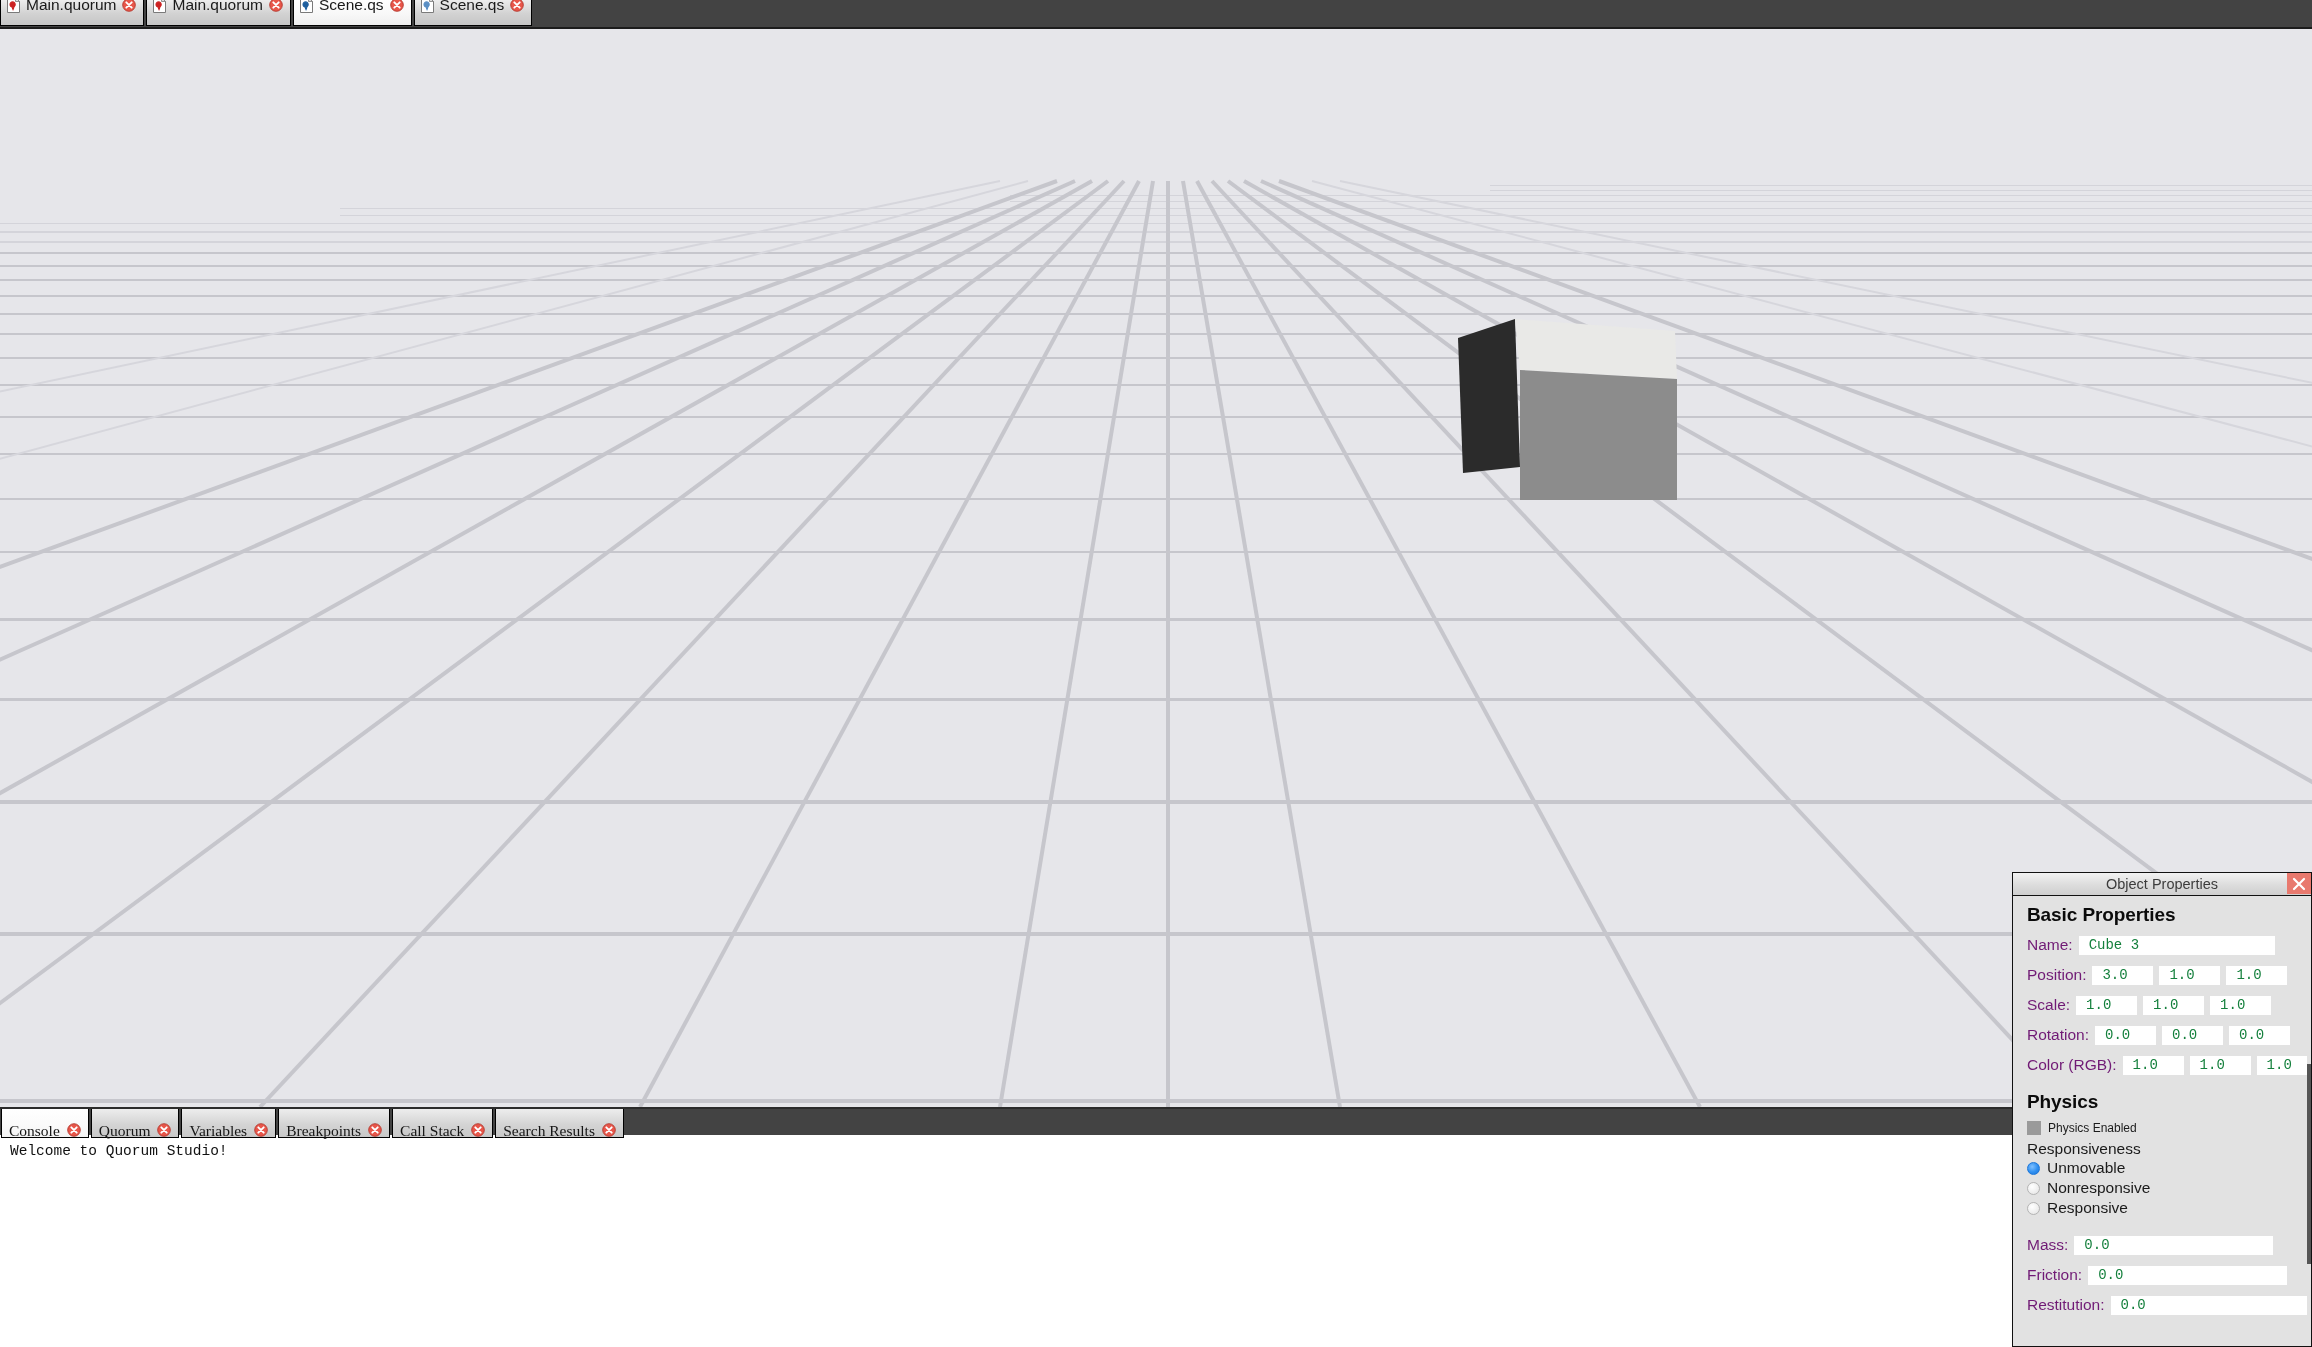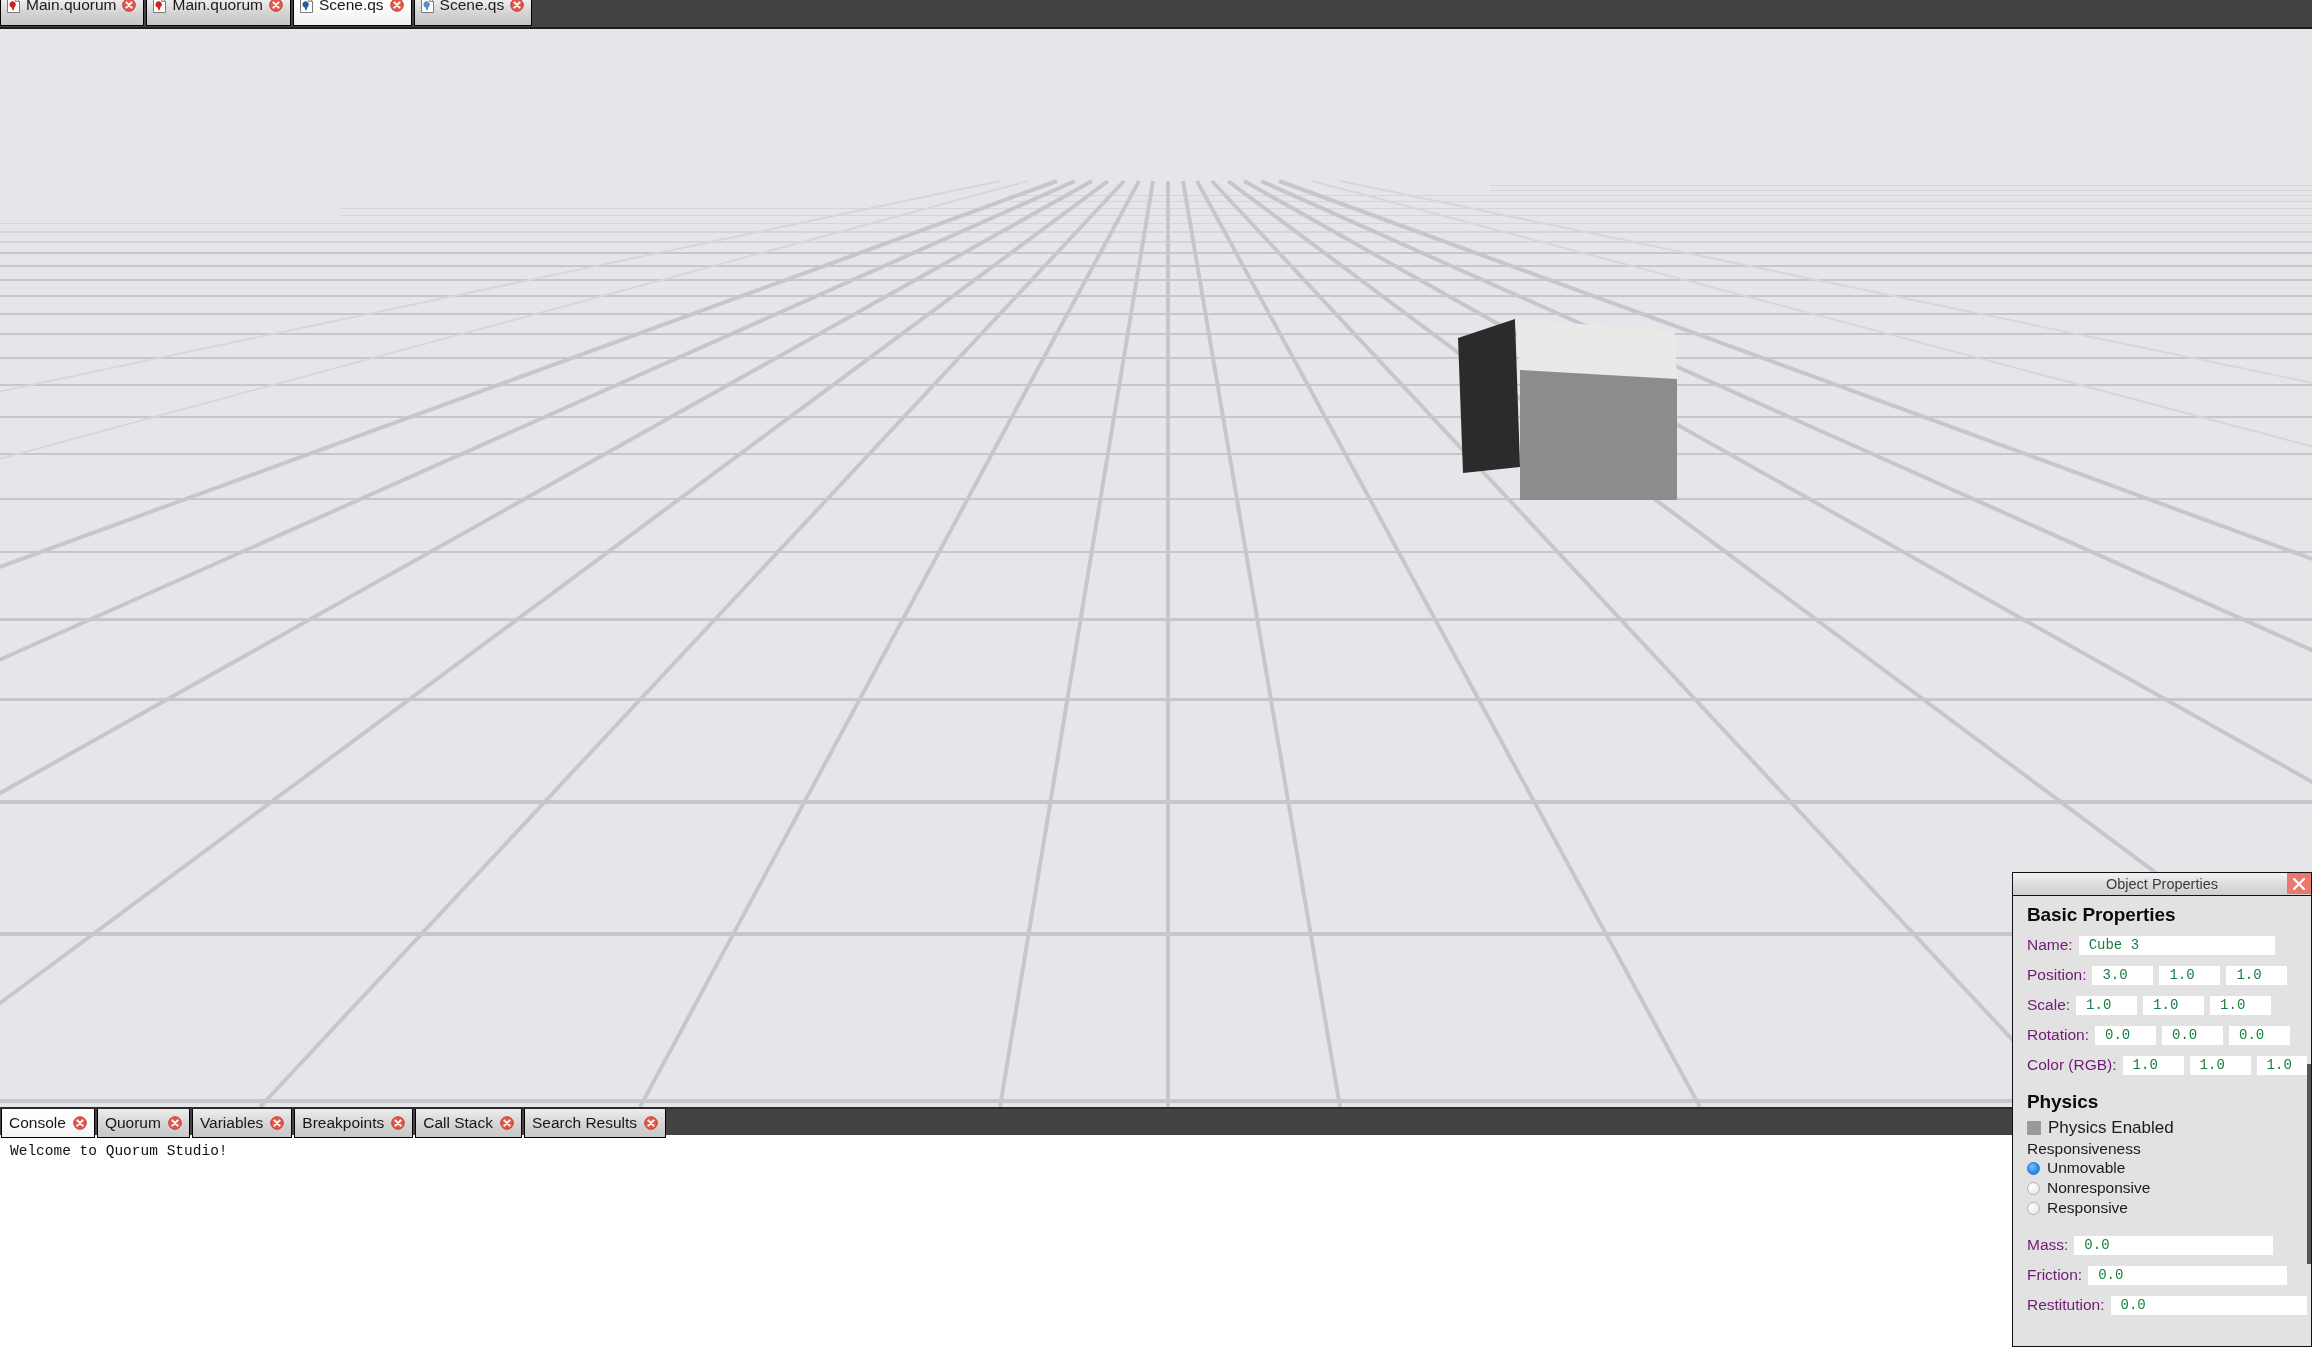--- a/index.html
+++ b/index.html
@@ -185,21 +185,21 @@
   .f-num2  { width: 61px; }
   .f-wide  { width: 199px; }
 
   .check-row { display:flex; align-items:center; gap:7px; margin:4px 0 0 14px; height:22px; }
   .checkbox {
     width: 14px; height: 14px;
     background: #9a9a9a;
     flex: 0 0 auto;
     cursor: pointer;
   }
-  .check-label { font-size: 17px; color: #1b1b1b; }
+  .check-label { font-size: 12px; color: #1b1b1b; }
 
   .group-label { font-size: 15.5px; color: #1b1b1b; margin: 1px 0 0 14px; }
 
   .radio-row { display:flex; align-items:center; gap:7px; margin:0 0 0 14px; height:20px; }
   .radio {
     width: 13px; height: 13px;
     border-radius: 50%;
     box-sizing: border-box;
     flex: 0 0 auto;
     cursor: pointer;
@@ -232,34 +232,35 @@
     height: 26px;
     background: #434343;
     display: flex;
     align-items: flex-start;
     padding-left: 1px;
     box-sizing: border-box;
   }
   .out-tab {
     height: 25px;
     display: flex;
-    align-items: center;
+    align-items: flex-start;
     gap: 7px;
     padding: 14px 7px;
     box-sizing: border-box;
     border: 1px solid #000;
     border-top: none;
     margin-right: 2px;
     background: linear-gradient(to bottom, #ededed 0%, #d4d4d4 55%, #c8c8c8 100%);
     color: #161616;
     font-size: 15.5px;
     line-height: 1;
     white-space: nowrap;
     cursor: default;
     user-select: none;
+    font-family: Liberation Serif, serif;
   }
   .out-tab.active {
     background: linear-gradient(to bottom, #ffffff 0%, #fafafa 60%, #f3f3f3 100%);
   }
   .console-body {
     background: #ffffff;
     height: 214px;
     padding: 8px 0 0 10px;
     box-sizing: border-box;
     font-family: "Liberation Mono", monospace;

